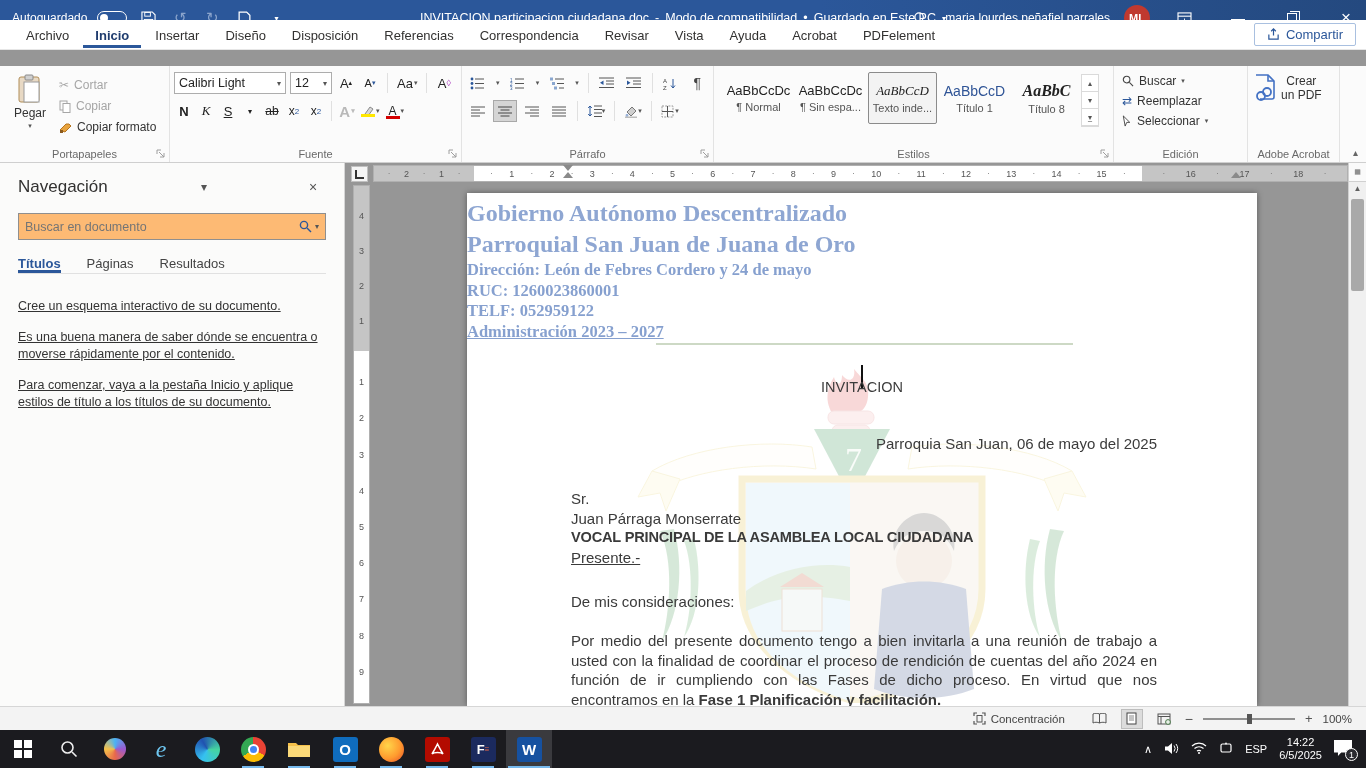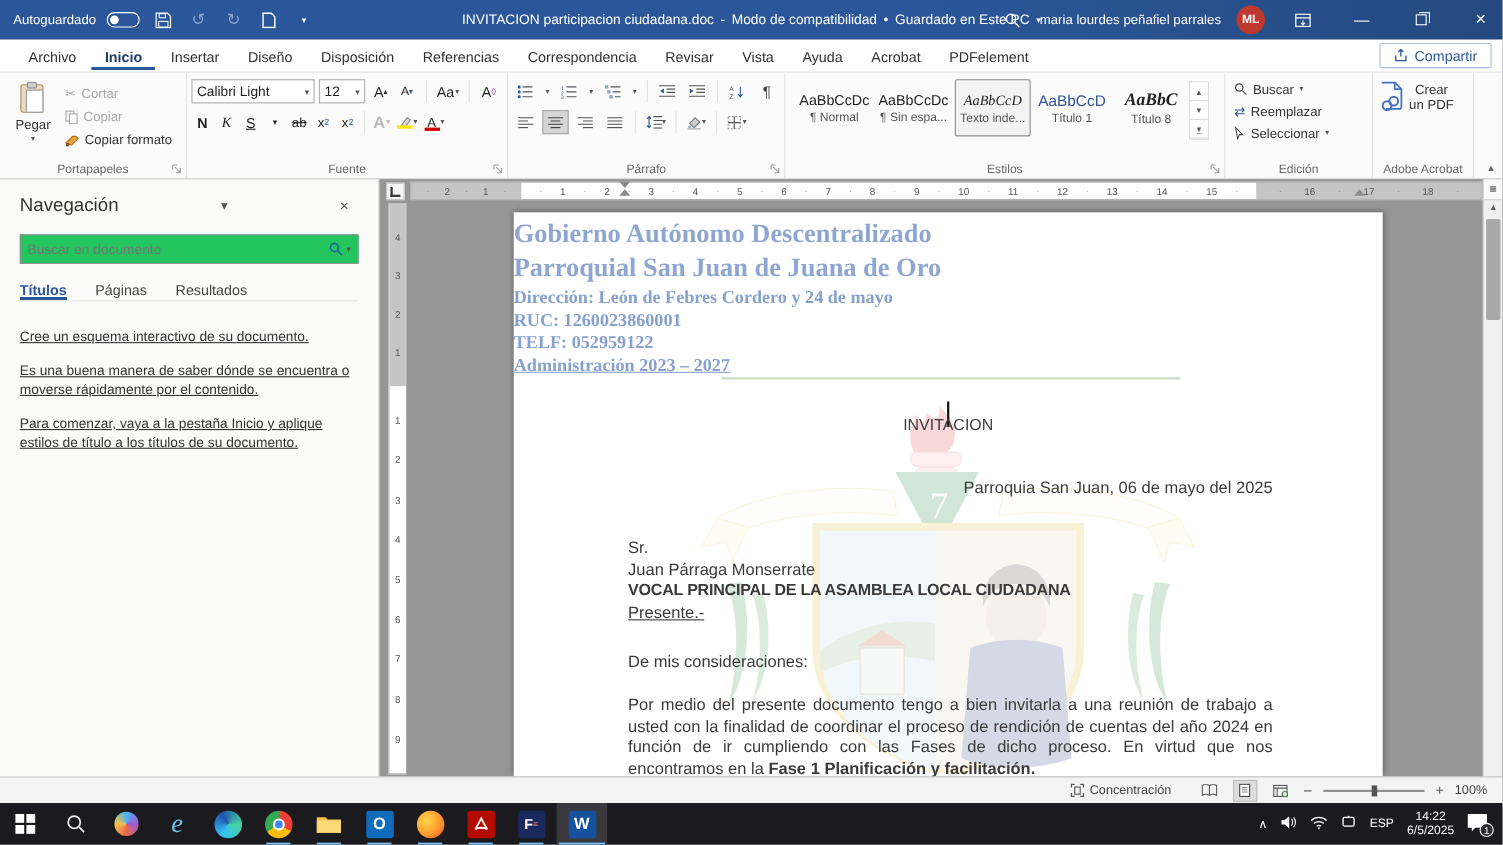--- a/index.html
+++ b/index.html
@@ -16,21 +16,21 @@
   .tb-icon svg { display:block; }
   .tb-title { position:absolute; left:50%; transform:translateX(-50%); display:flex; gap:6px; align-items:center; font-size:12.5px; white-space:nowrap; }
   .tb-right { margin-left:auto; display:flex; align-items:center; gap:14px; height:100%; }
   .tb-user { font-size:12px; }
   .avatar { width:26px; height:26px; border-radius:50%; background:#c0392f; color:#fff; display:flex; align-items:center; justify-content:center; font-size:11px; font-weight:bold; }
   .winbtn { width:40px; height:36px; display:flex; align-items:center; justify-content:center; font-size:14px; }
   .restore-box { width:10px; height:10px; border:1px solid #fff; position:relative; }
   .restore-box::before { content:""; position:absolute; left:2px; top:-3px; width:9px; height:9px; border:1px solid #fff; border-left:none; border-bottom:none; }
 
   
-  .tabsrow { position:absolute; top:36px; left:0; right:0; height:30px; background:#ffffff; display:flex; align-items:center; border-bottom:1px solid #e6e6e6; }
+  .tabsrow { position:absolute; top:20px; left:0; right:0; height:30px; background:#ffffff; display:flex; align-items:center; border-bottom:1px solid #e6e6e6; }
   .tabs { display:flex; align-items:center; gap:2px; padding-left:14px; }
   .rtab { padding:6px 12px 5px; font-size:13px; color:#323130; cursor:default; }
   .rtab.active { color:#1f3c6e; font-weight:bold; box-shadow:inset 0 -3px 0 #2b579a; }
   .share { margin-left:auto; margin-right:10px; display:flex; gap:6px; align-items:center; background:#fff; border:1px solid #a9c0e0; border-radius:2px; color:#2b579a; font-size:13px; padding:3px 12px; }
 
   
   .ribbon { position:absolute; top:66px; left:0; right:0; height:97px; background:#fbfbfb; border-bottom:1px solid #cfcfcf; display:flex; }
   .rgroup { position:relative; height:100%; border-right:1px solid #e3e3e3; padding:6px 4px 18px; }
   .glabel { position:absolute; bottom:2px; left:0; right:0; text-align:center; font-size:11px; color:#696969; }
   .launcher { position:absolute; bottom:3px; right:3px; width:10px; height:10px; opacity:.7; }
@@ -68,21 +68,21 @@
   .grp-acrobat { width:92px; }
   .acrobtn { display:flex; flex-direction:row; align-items:flex-start; gap:3px; font-size:12px; color:#333; padding-top:2px; text-align:center; line-height:14px; }
   .ribbon-collapse { position:absolute; right:8px; bottom:4px; font-size:10px; color:#666; }
 
   
   .main { position:absolute; top:163px; left:0; right:0; height:543px; display:flex; }
   .navpane { width:345px; background:#fbfbfa; border-right:1px solid #d6d6d6; position:relative; padding:14px 18px; }
   .nav-head { display:flex; align-items:center; }
   .nav-title { font-size:17px; color:#323130; }
   .nav-head .nv-ic { margin-left:auto; color:#555; font-size:12px; width:26px; text-align:center; }
-  .nav-search { margin-top:16px; height:27px; background:#22c55e; border:1px solid #8f8f8f; display:flex; align-items:center; padding:0 6px; }
+  .nav-search { margin-top:16px; height:27px; background:#fdba74; border:1px solid #8f8f8f; display:flex; align-items:center; padding:0 6px; }
   .nav-search input { flex:1; border:none; outline:none; font-size:12.5px; color:#333; background:transparent; font-family:"Liberation Sans",sans-serif; }
   .nav-search .mag { color:#2b579a; display:flex; align-items:center; gap:3px; }
   .nav-tabs { display:flex; gap:26px; margin-top:16px; border-bottom:1px solid #e1e1e1; padding-bottom:0; }
   .ntab { font-size:13px; color:#444; padding-bottom:2px; }
   .ntab.active { color:#2b579a; font-weight:bold; box-shadow:inset 0 -3px 0 #2b579a; }
   .nav-body { margin-top:24px; font-size:12.5px; color:#333; line-height:17px; display:flex; flex-direction:column; gap:14px;text-decoration:underline; }
 
   .canvas { position:relative; flex:1; background:#969696; overflow:hidden; }
   .tabsel { position:absolute; left:6px; top:3px; width:17px; height:16px; background:#f5f5f5; border:1px solid #c0c0c0; display:flex; align-items:center; justify-content:center; }
   .tabsel::before { content:""; width:7px; height:7px; border-left:2px solid #333; border-bottom:2px solid #333; }

